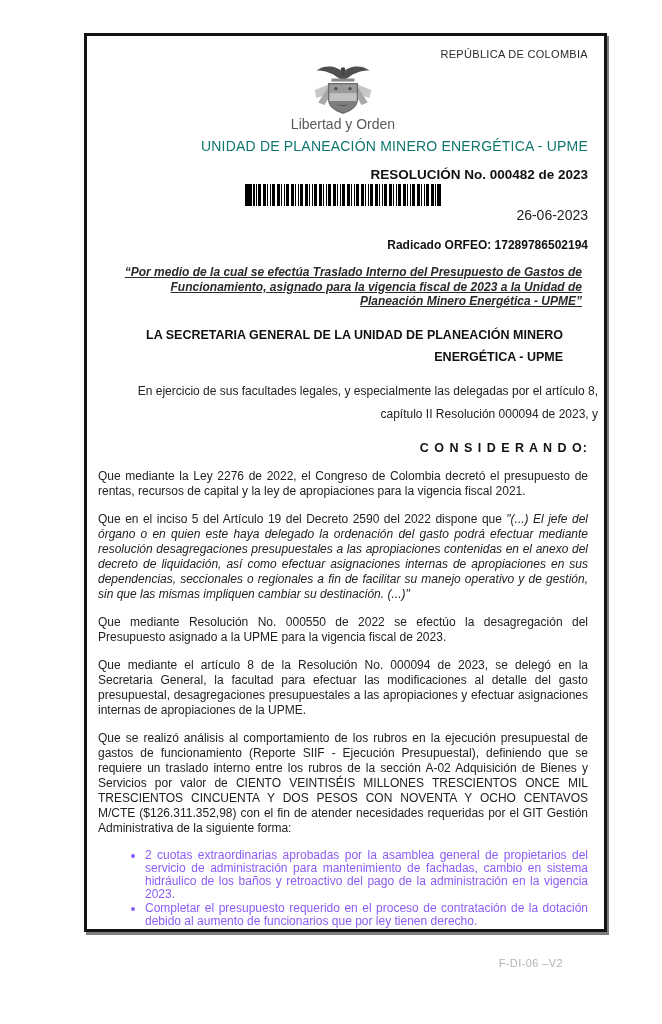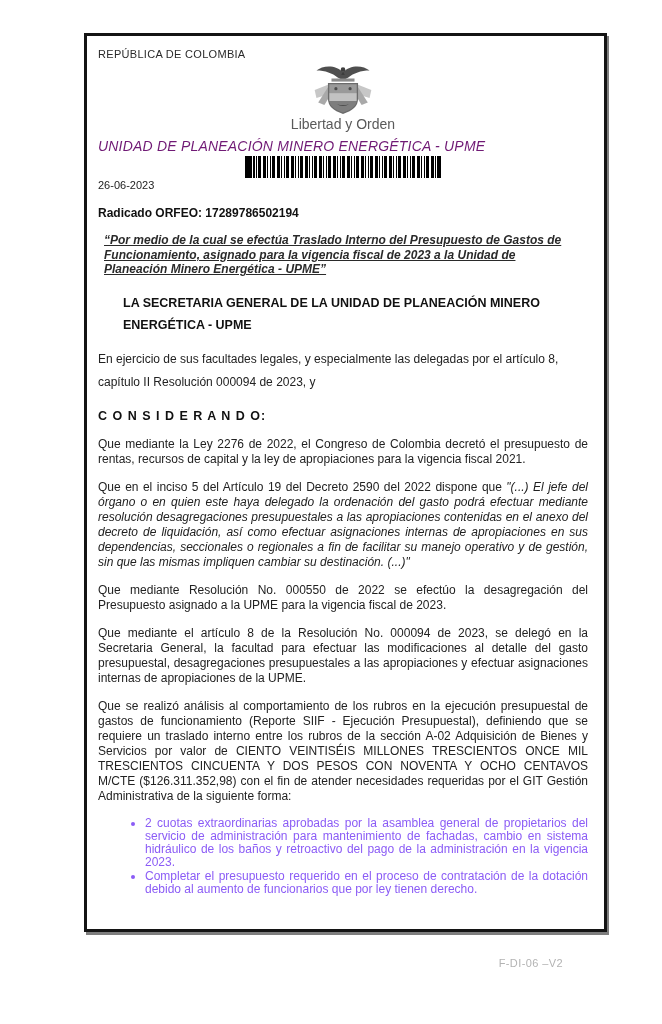--- a/index.html
+++ b/index.html
@@ -15,44 +15,44 @@
   .frame {
     position: absolute; left: 84px; top: 33px;
     width: 523px; height: 899px;
     border: 3px solid #141414;
     box-shadow: 2px 3px 0 rgba(20,20,20,0.55);
     background: #fff;
     overflow: hidden;
   }
   .doc-body { padding: 8px 16px 0 11px; }
 
-  .center { text-align: left; }
+  .center { text-align: right; }
   .republic { font-size: 11px; letter-spacing: 0.3px; margin-top: 4px; color: #2a2a2a; }
 
   .crest-wrap { margin-top: 2px; text-align: center; line-height: 0; }
   .crest-motto { font-size: 14px; color: #5a5a5a; line-height: 10px; margin-top: 1px; }
 
-  .entity { font-size: 14px; margin-top: 9px; letter-spacing: 0.2px; color: #701a75; font-style: italic; }
+  .entity { font-size: 14px; margin-top: 9px; letter-spacing: 0.2px; color: #0f766e; }
 
   .res-title { font-size: 13.5px; font-weight: bold; margin-top: 13px; color: #111; }
 
   .barcode {
     width: 196px; height: 22px; margin: 2px auto 0 auto;
     border-left: 4px solid #000; border-right: 4px solid #000;
     background: repeating-linear-gradient(90deg,
       #000 0px, #000 3px,
       #fff 3px, #fff 4px,
       #000 4px, #000 5.5px,
       #fff 5.5px, #fff 7.5px,
       #000 7.5px, #000 8.5px,
       #fff 8.5px, #fff 9.5px,
       #000 9.5px, #000 12.5px,
       #fff 12.5px, #fff 14px);
   }
-  .barcode-date { font-size: 11px; margin-top: 1px; color: #222; }
+  .barcode-date { font-size: 14px; margin-top: 1px; color: #222; }
 
   .radicado { font-size: 12px; font-weight: bold; margin-top: 15px; color: #111; }
 
   .subject {
     font-size: 12px; line-height: 14.5px;
     font-style: italic; font-weight: bold;
     text-decoration: underline;
     margin: 13px auto 0 auto; width: 478px;
     color: #2a2a2a;
   }
@@ -114,20 +114,21 @@
 
           <circle cx="27" cy="29.5" r="1.8" fill="#4d4d4d"></circle>
           <circle cx="43" cy="29.5" r="1.8" fill="#4d4d4d"></circle>
           <path d="M28 47 Q35 51 42 47 Q35 49.5 28 47 Z" fill="#3f3f3f"></path>
         </svg>
         <div class="crest-motto">Libertad y Orden</div>
       </div>
 
       <div class="entity center">UNIDAD DE PLANEACIÓN MINERO ENERGÉTICA - UPME</div>
 
+      <div class="res-title center">RESOLUCIÓN No. 000482 de 2023</div>
 
       <div class="barcode"></div>
       <div class="barcode-date center">26-06-2023</div>
 
       <div class="radicado center">Radicado ORFEO: 17289786502194</div>
 
       <div class="subject center">“Por medio de la cual se efectúa Traslado Interno del Presupuesto de Gastos de Funcionamiento, asignado para la vigencia fiscal de 2023 a la Unidad de Planeación Minero Energética - UPME”</div>
 
       <div class="authority center">LA SECRETARIA GENERAL DE LA UNIDAD DE PLANEACIÓN MINERO ENERGÉTICA - UPME</div>
 

